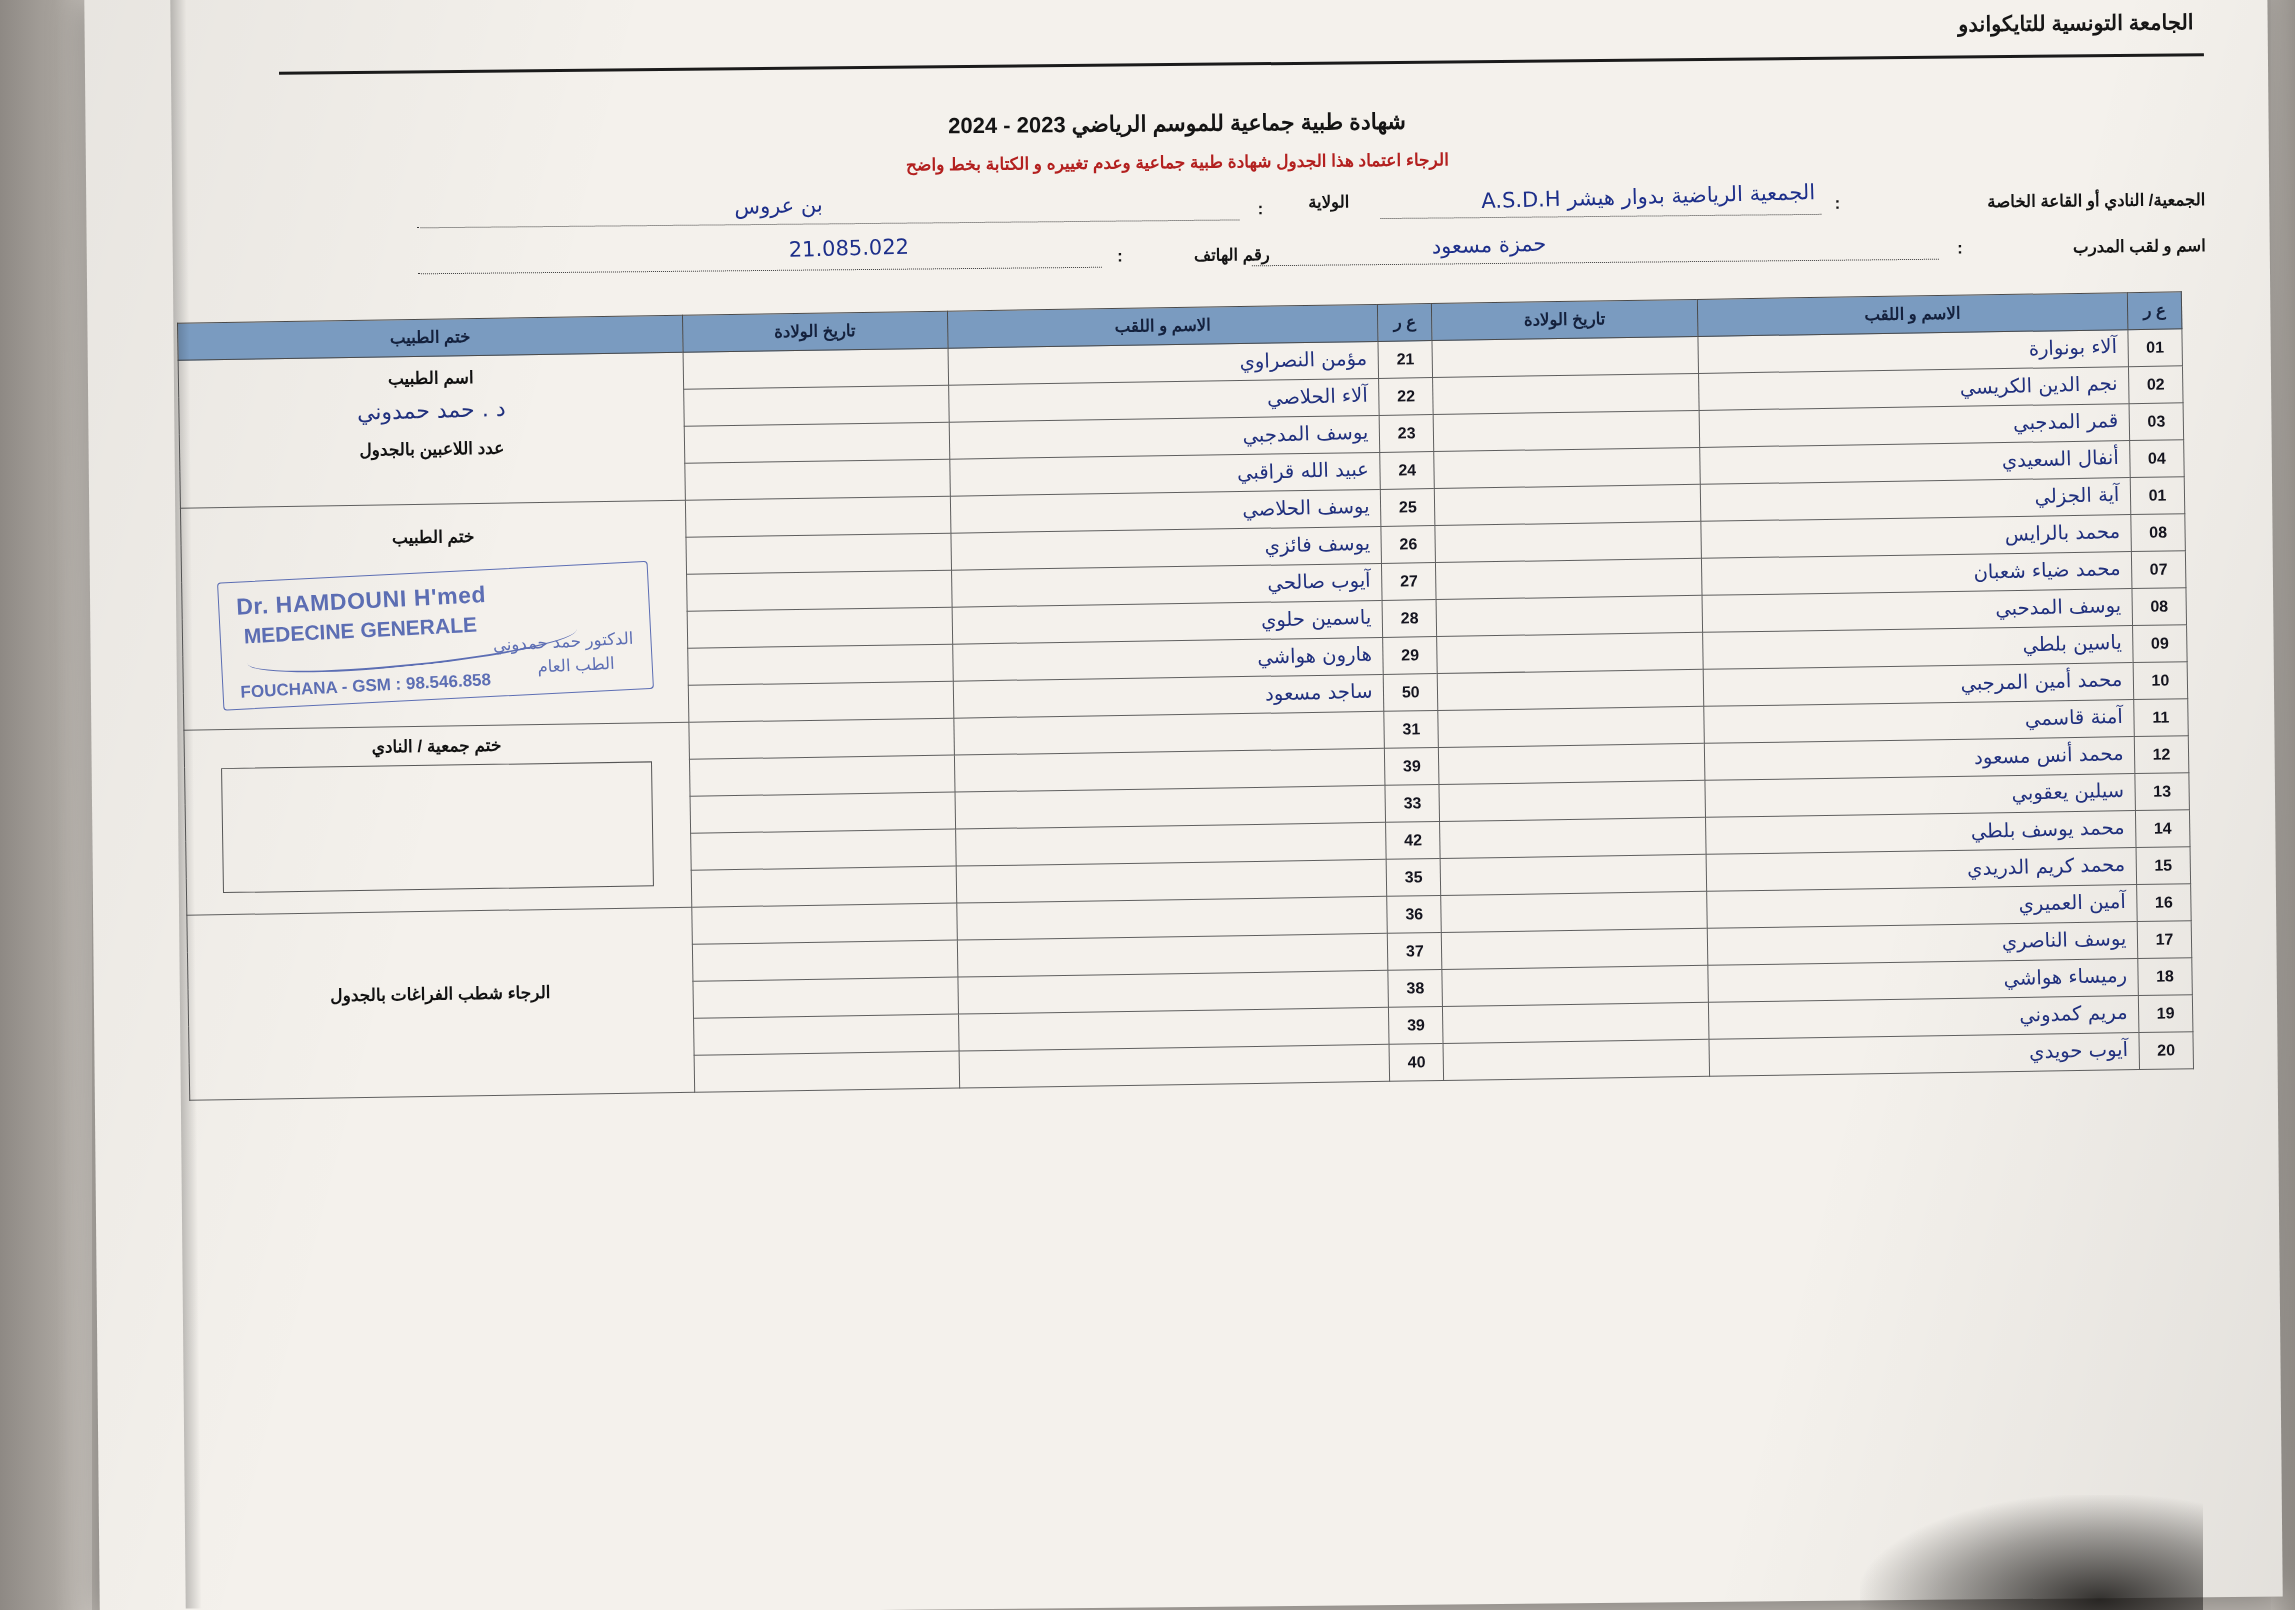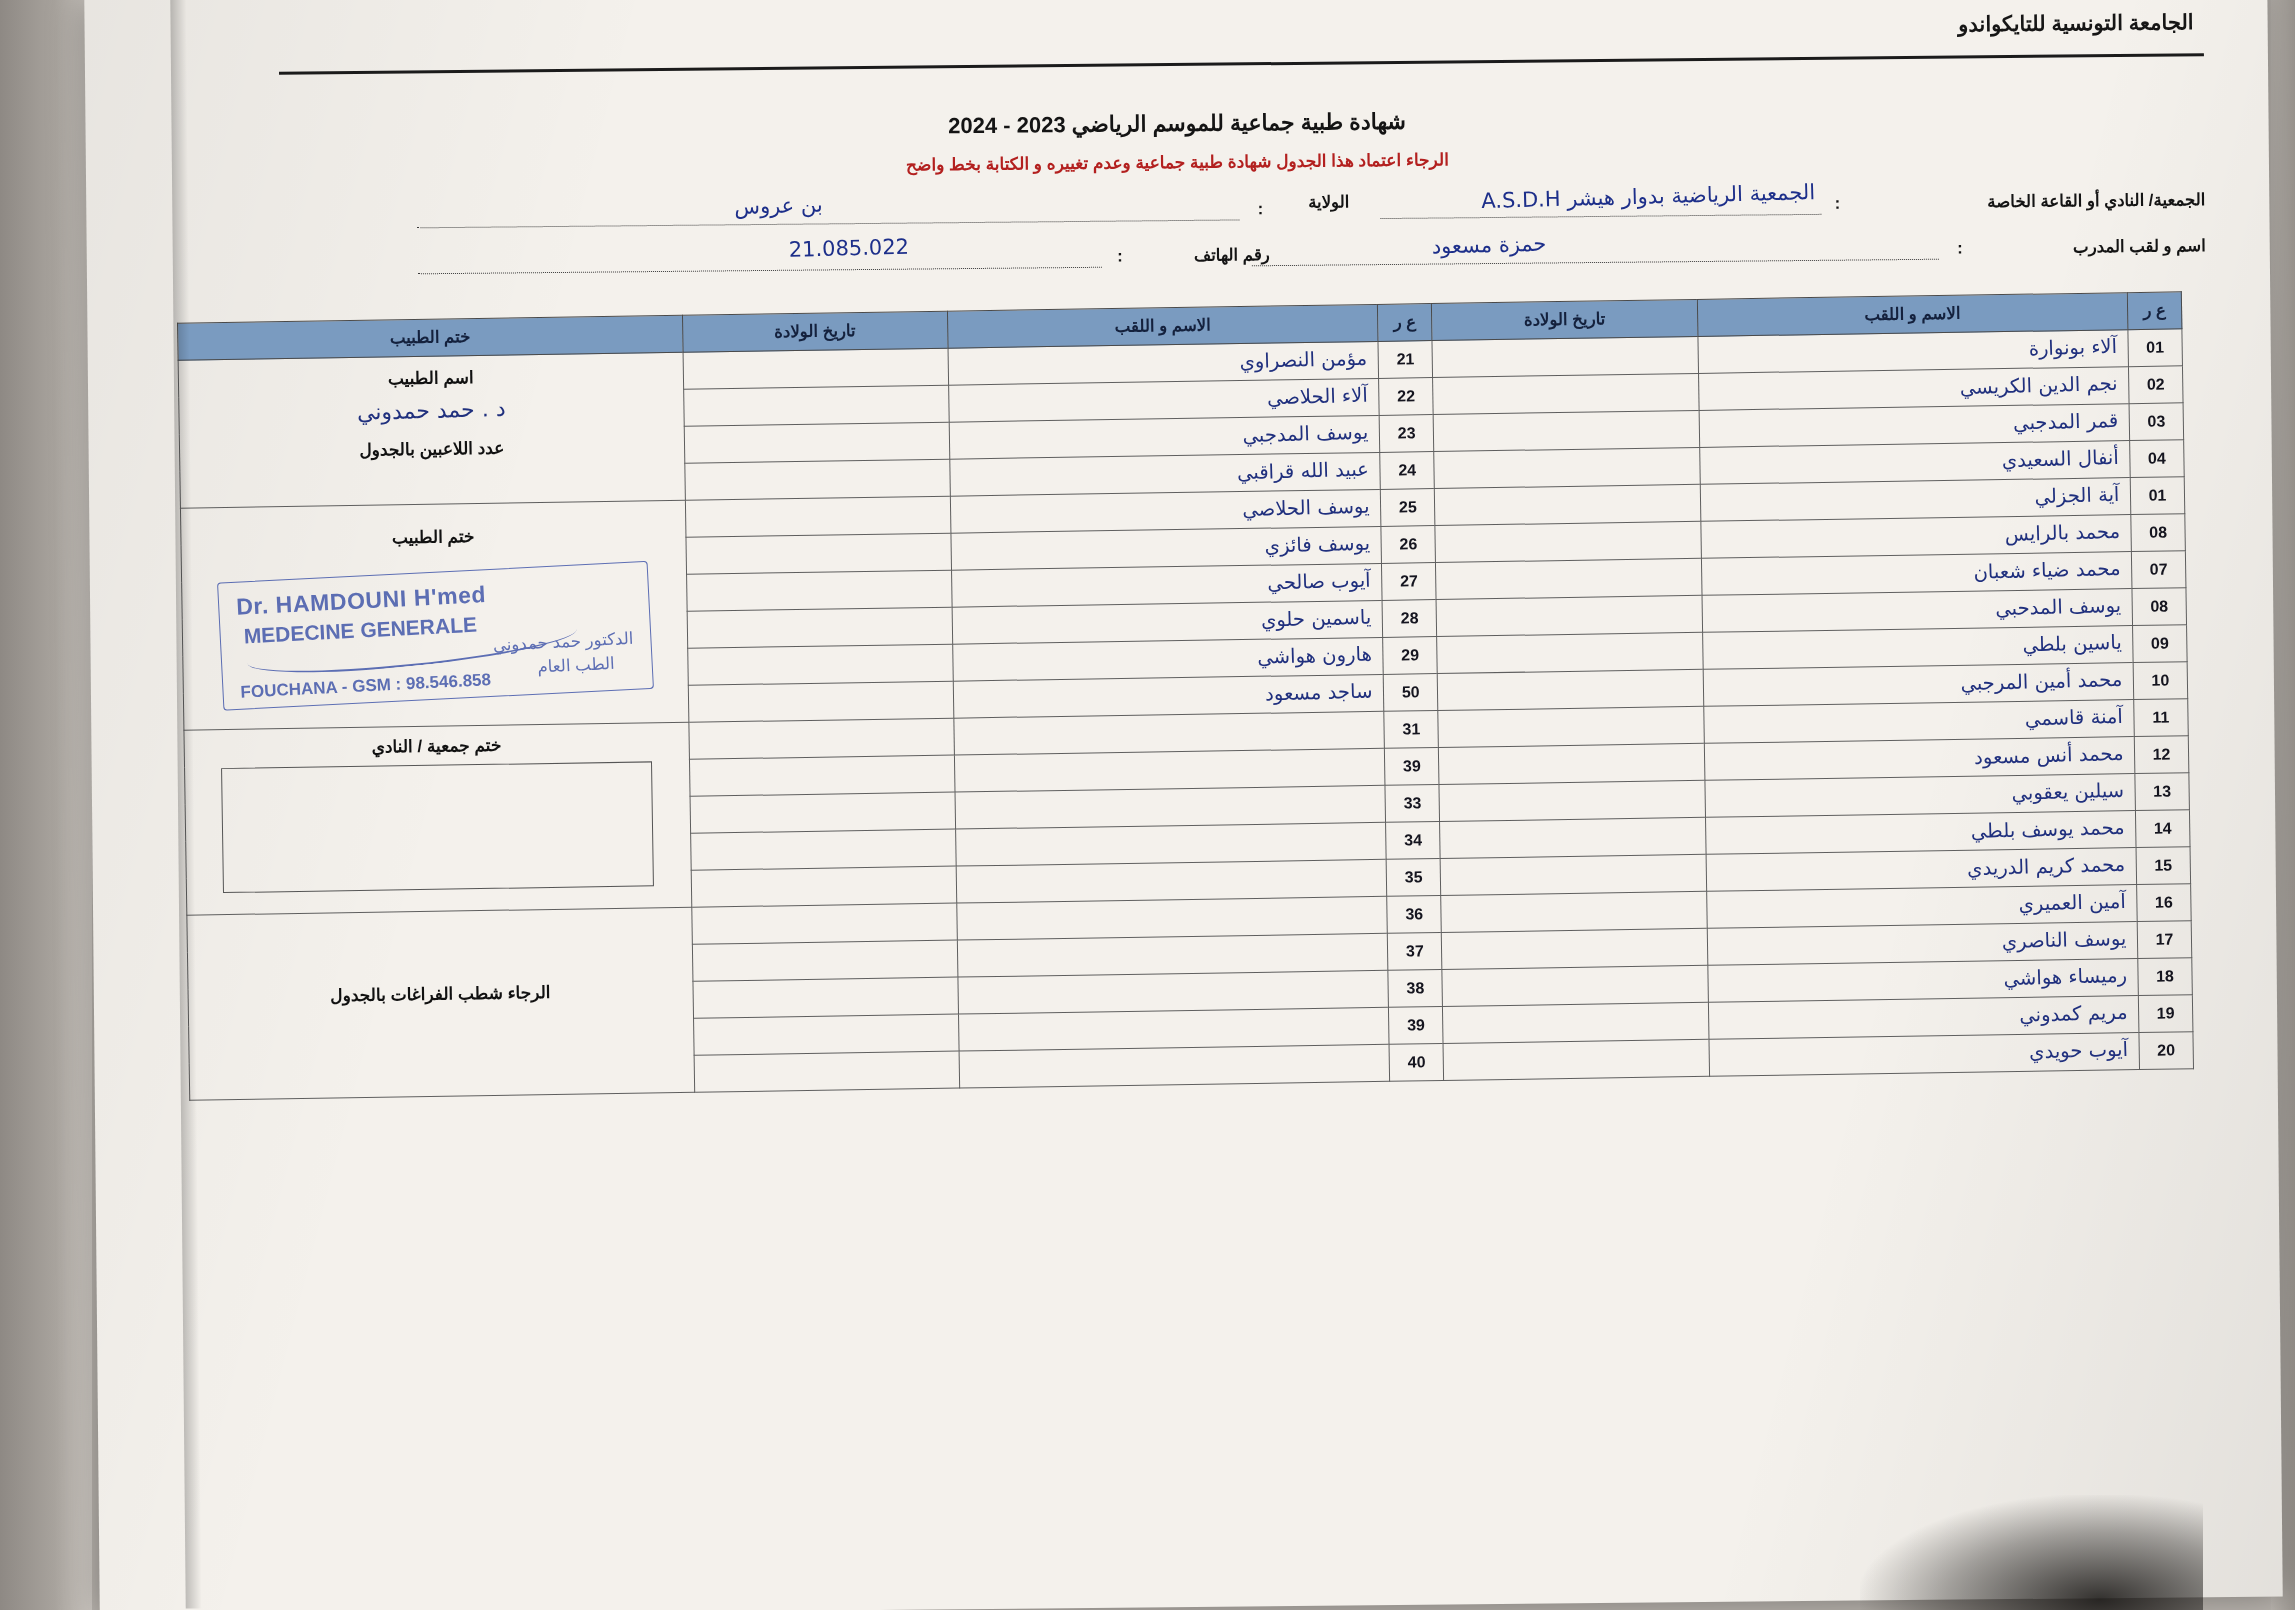--- a/index.html
+++ b/index.html
@@ -427,21 +427,21 @@
           </td>
         </tr>
         <tr>
           <td class="c-num">14</td>
           <td class="c-name">
             <span class="hw">محمد يوسف بلطي</span>
           </td>
           <td class="c-date">
             <span class="hw"></span>
           </td>
-          <td class="c-num">34</td>
+          <td class="c-num">42</td>
           <td class="c-name">
             <span class="hw"></span>
           </td>
           <td class="c-date">
             <span class="hw"></span>
           </td>
         </tr>
         <tr>
           <td class="c-num">15</td>
           <td class="c-name">

